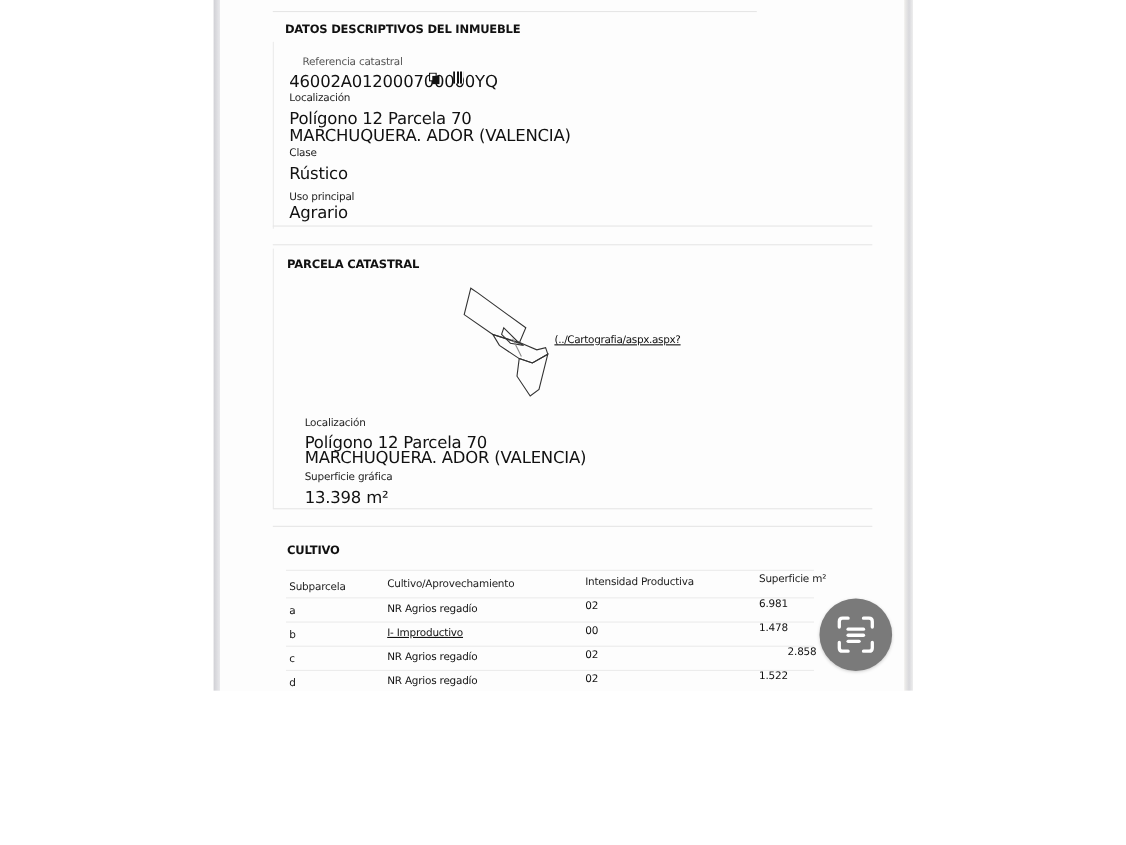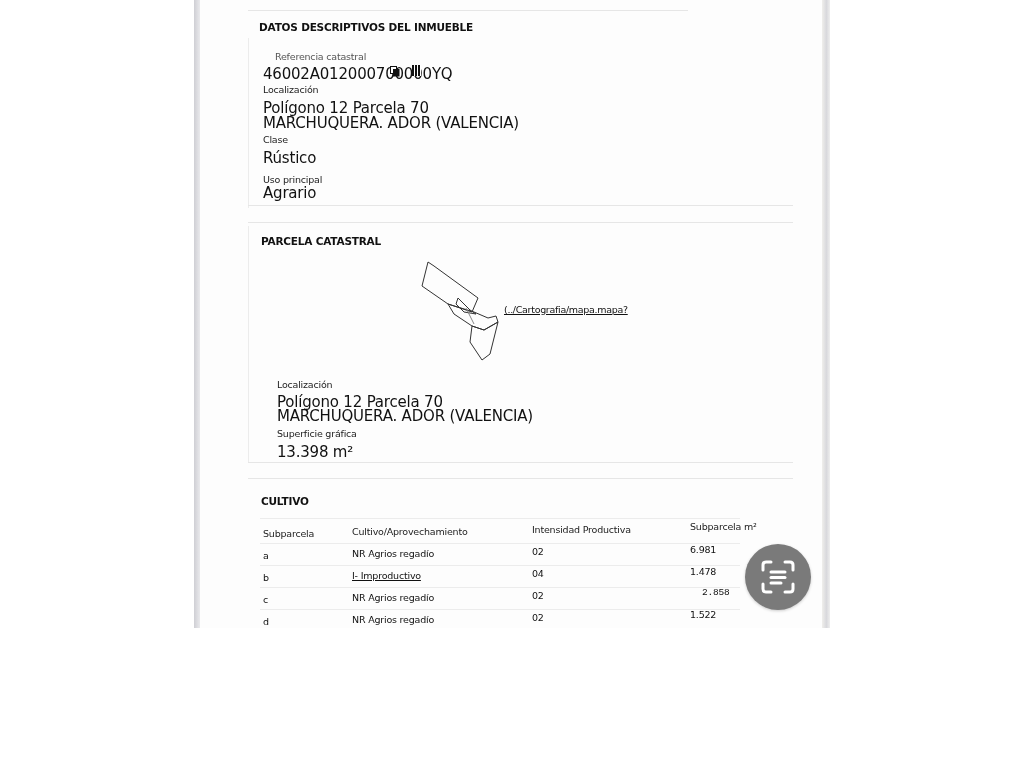--- a/index.html
+++ b/index.html
@@ -100,61 +100,61 @@
     <svg style="position:absolute; left:212px; top:258px; width:90px; height:106px;" viewBox="0 0 90 106">
       <g fill="none" stroke="#333" stroke-width="1">
         <polygon points="16,4 10,28 36,46 60,54 66,40 22,8"></polygon>
         <polygon points="36,46 42,56 60,68 72,72 86,64 84,58 76,60 62,54"></polygon>
         <polygon points="46,40 58,52 64,56 52,54 44,46"></polygon>
         <polygon points="60,68 58,84 70,102 78,96 86,64 72,72"></polygon>
         <line x1="54" y1="50" x2="62" y2="66" stroke="#888"></line>
       </g>
     </svg>
 
-    <div class="link" style="left:304px; top:304px;">(../Cartografia/mapa.mapa?</div>
+    <div class="link" style="left:304px; top:304px;">(../Cartografia/aspx.aspx?</div>
 
     <div class="label" style="left:77px; top:379px;">Localización</div>
     <div class="value" style="left:77px; top:393px;">Polígono 12 Parcela 70</div>
     <div class="value" style="left:77px; top:407px;">MARCHUQUERA. ADOR (VALENCIA)</div>
 
     <div class="label" style="left:77px; top:428px;">Superficie gráfica</div>
     <div class="value" style="left:77px; top:443px;">13.398 m²</div>
 
     <div class="section-top-rule" style="left:48px; top:478px; width:545px;"></div>
     <div class="heading" style="left:61px; top:495px;">CULTIVO</div>
     <div class="row-rule" style="left:60px; top:518px; width:480px;"></div>
 
     <div>
       <div class="table-cell table-head" style="left:63px; top:528px;">Subparcela</div>
       <div class="table-cell table-head" style="left:152px; top:526px;">Cultivo/Aprovechamiento</div>
       <div class="table-cell table-head" style="left:332px; top:524px;">Intensidad Productiva</div>
-      <div class="table-cell table-head" style="left:490px; top:521px;">Subparcela m²</div>
+      <div class="table-cell table-head" style="left:490px; top:521px;">Superficie m²</div>
 
       <div class="row-rule" style="left:60px; top:543px; width:480px;"></div>
       <div>
         <div class="table-cell" style="left:63px; top:550px;">a</div>
         <div class="table-cell" style="left:152px; top:548px;">NR Agrios regadío</div>
         <div class="table-cell" style="left:332px; top:546px;">02</div>
         <div class="table-cell" style="left:490px; top:544px;text-align:right;">6.981</div>
       </div>
 
       <div class="row-rule" style="left:60px; top:565px; width:480px;"></div>
       <div>
         <div class="table-cell" style="left:63px; top:572px;">b</div>
         <div class="table-cell" style="left:152px; top:570px;text-decoration:underline;">I- Improductivo</div>
-        <div class="table-cell" style="left:332px; top:568px;">04</div>
+        <div class="table-cell" style="left:332px; top:568px;">00</div>
         <div class="table-cell" style="left:490px; top:566px;">1.478</div>
       </div>
 
       <div class="row-rule" style="left:60px; top:587px; width:480px;"></div>
       <div>
         <div class="table-cell" style="left:63px; top:594px;">c</div>
         <div class="table-cell" style="left:152px; top:592px;">NR Agrios regadío</div>
         <div class="table-cell" style="left:332px; top:590px;">02</div>
-        <div class="table-cell" style="left:502px; top:587px;font-family:Liberation Mono, monospace;">2.858</div>
+        <div class="table-cell" style="left:516px; top:587px;">2.858</div>
       </div>
 
       <div class="row-rule" style="left:60px; top:609px; width:480px;"></div>
       <div>
         <div class="table-cell" style="left:63px; top:616px;">d</div>
         <div class="table-cell" style="left:152px; top:614px;">NR Agrios regadío</div>
         <div class="table-cell" style="left:332px; top:612px;">02</div>
         <div class="table-cell" style="left:490px; top:609px;">1.522</div>
       </div>
     </div>

